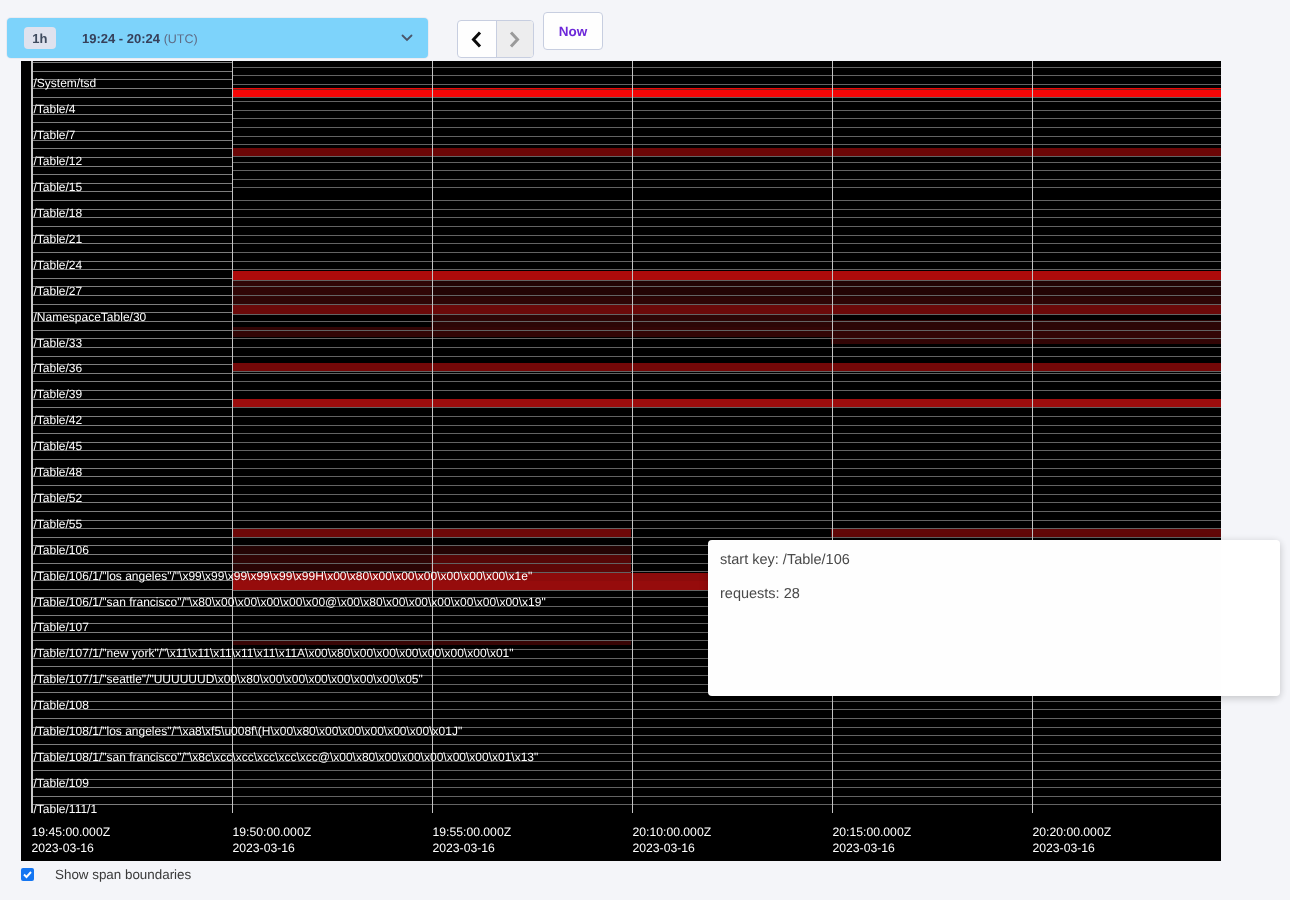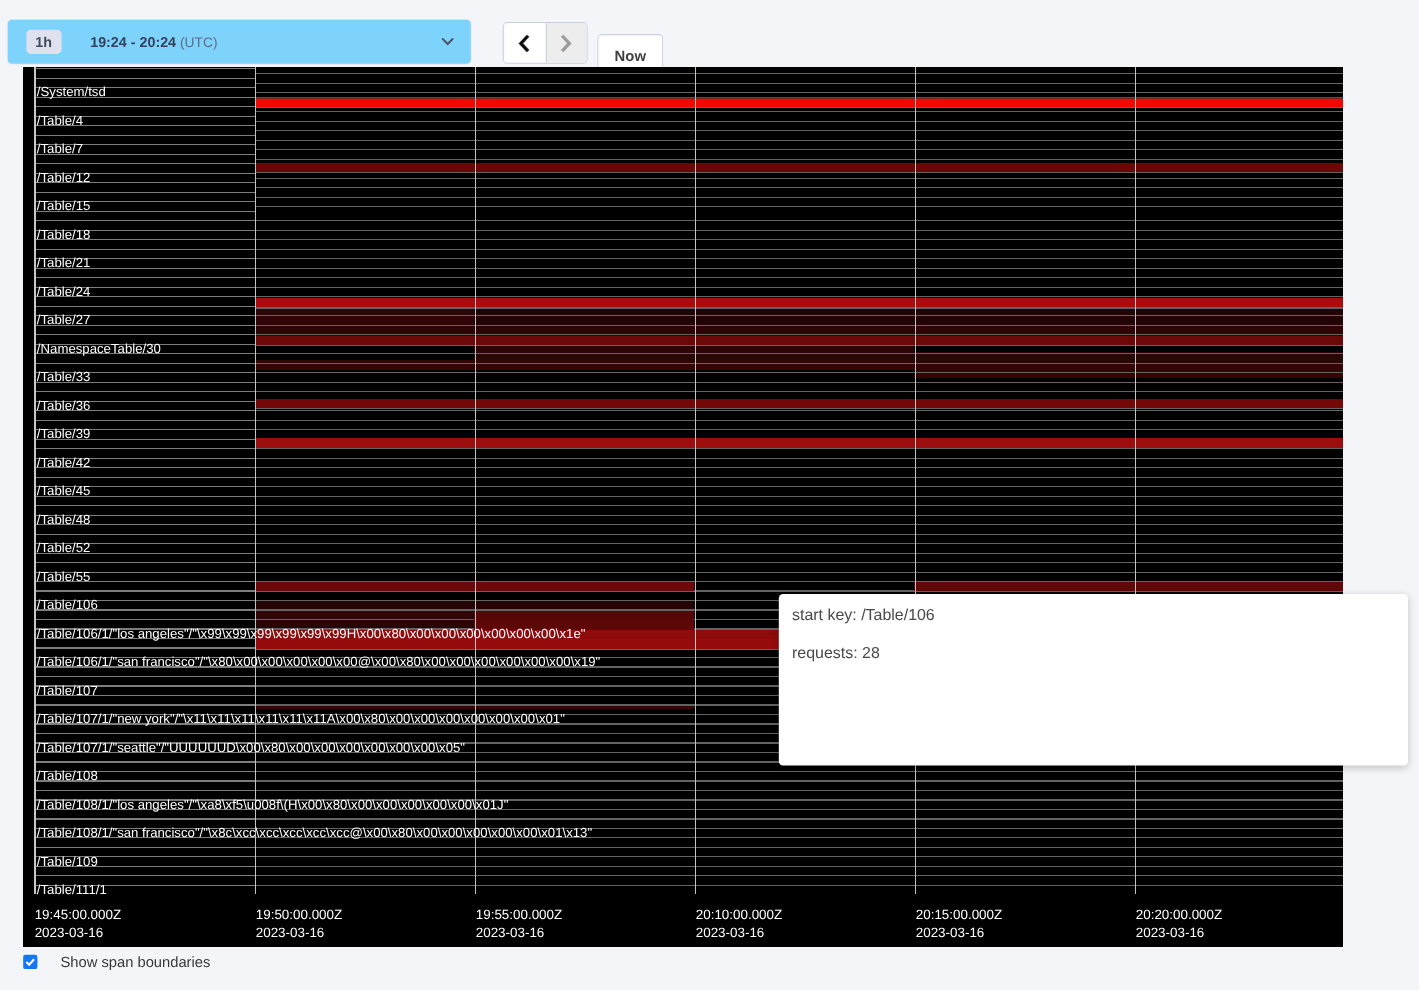--- a/index.html
+++ b/index.html
@@ -7,23 +7,23 @@
   box-shadow:0 0 0 1px rgba(60,64,90,0.05); display:flex; align-items:center; }
 #badge { margin-left:16.5px; background:#dfe2ee; color:#3e4a5e; font-weight:bold; font-size:13px;
   width:32.5px; height:22.5px; border-radius:4px; display:flex; align-items:center; justify-content:center; }
 #trange { margin-left:26px; font-size:13px; font-weight:bold; color:#36405a; }
 #trange span { font-weight:normal; font-size:12.5px; color:#5f6b84; }
 #selchev { position:absolute; right:15px; top:16px; }
 #nav { will-change:transform; opacity:0.999; left:457px; top:20px; width:77px; height:38px; border:1px solid #c7cee0; border-radius:4px;
   background:#fff; display:flex; }
 #nav .cell { width:38px; height:36px; display:flex; align-items:center; justify-content:center; }
 #nav .c2 { border-left:1px solid #c7cee0; background:#ededee; border-radius:0 3px 3px 0; }
-#nowbtn { will-change:transform; opacity:0.999; left:543px; top:31px; width:60px; height:38px; background:#fff; border:1px solid #c7cee0;
+#nowbtn { will-change:transform; opacity:0.999; left:543px; top:12px; width:60px; height:38px; background:#fff; border:1px solid #c7cee0;
   border-radius:4px; display:flex; align-items:center; justify-content:center;
-  font-size:13.5px; font-weight:bold; color:#404040; }
+  font-size:13.5px; font-weight:bold; color:#6d28d9; }
 #tooltip { will-change:transform; opacity:0.999; left:708px; top:540px; width:572px; height:156px; background:#fff; border-radius:4px;
   box-shadow:0 2px 8px rgba(0,0,0,0.22); padding:4px 12px; font-size:14.5px; color:#4a4a4a;
   line-height:33.5px; white-space:nowrap; overflow:hidden; z-index:5; }
 #cbrow { will-change:transform; opacity:0.999; left:21px; top:867px; display:flex; align-items:center; }
 #cb { width:13px; height:13px; background:#1476f2; border-radius:2px; display:flex;
   align-items:center; justify-content:center; }
 #cblabel { margin-left:21px; font-size:13.4px; color:#383838; }
 </style></head>
 <body>
 <div id="selector" class="abs">

